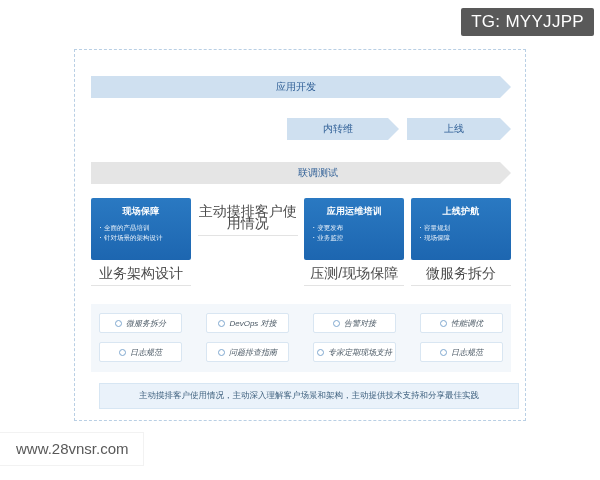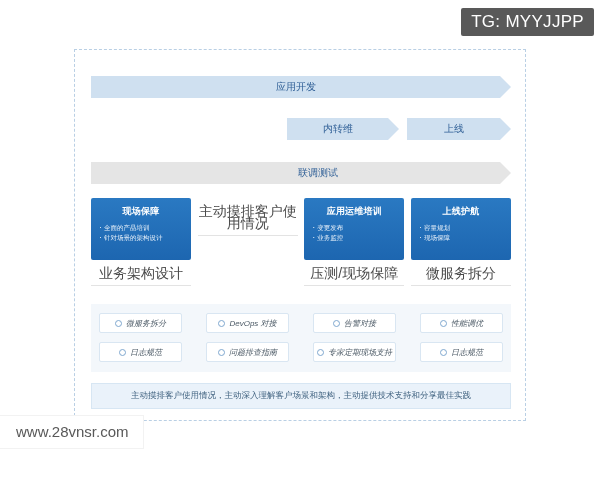--- a/index.html
+++ b/index.html
@@ -26,21 +26,21 @@
     letter-spacing: 0.3px;
     padding: 5px 10px 6px 10px;
     border-radius: 2px;
     line-height: 1;
   }
 
   
   .watermark {
     position: absolute;
     left: 0;
-    bottom: 31px;
+    bottom: 14px;
     background: #ffffff;
     color: #595959;
     font-size: 15px;
     padding: 8px 14px 9px 16px;
     line-height: 1;
     border: 1px solid #f2f2f2;
     border-left: none;
   }
 
   
@@ -181,21 +181,21 @@
     height: 5px;
     border: 1px solid #7fa8cf;
     border-radius: 50%;
     margin-right: 4px;
     flex: none;
   }
 
   
   .bottom-banner {
     position: absolute;
-    left: 16px;
+    left: 24px;
     top: 333px;
     width: 420px;
     height: 26px;
     background: #eaf2fa;
     border: 1px solid #d7e6f3;
     box-sizing: border-box;
     display: flex;
     align-items: center;
     justify-content: center;
     font-size: 8.5px;

